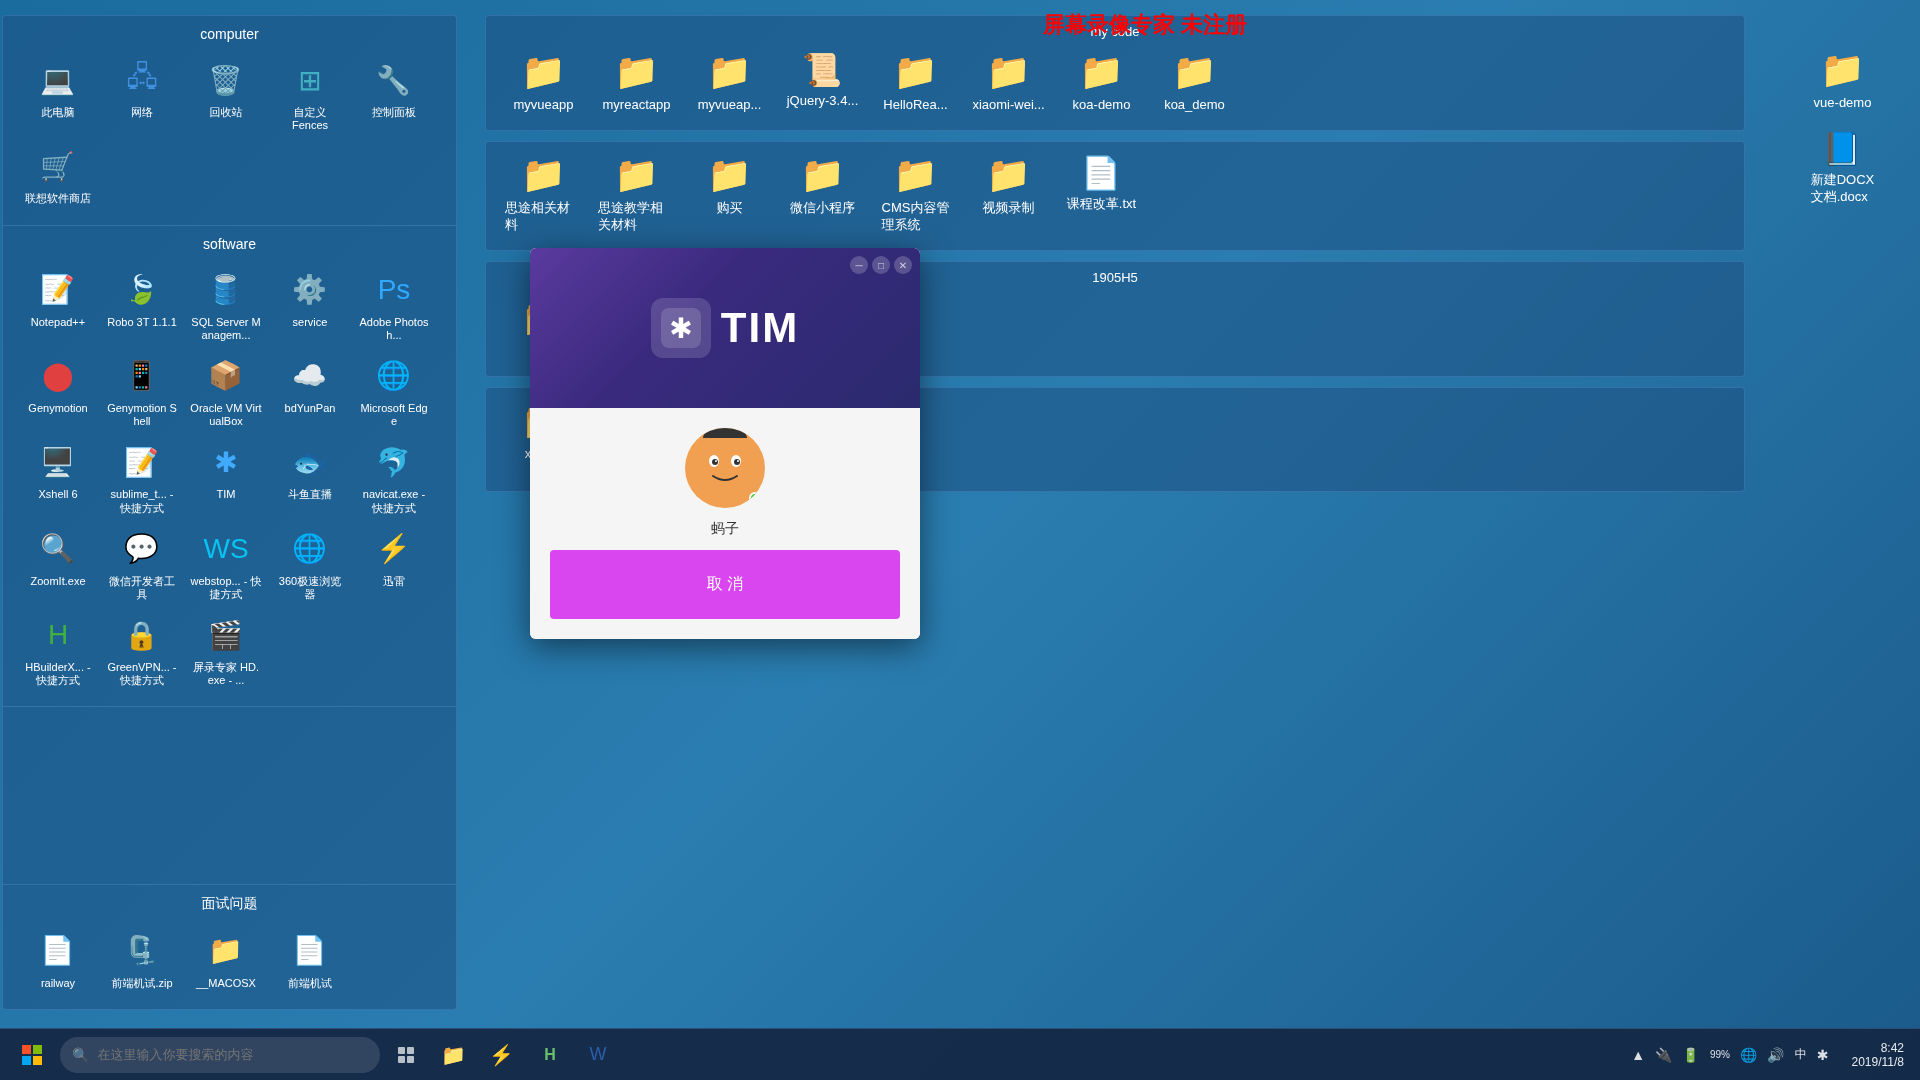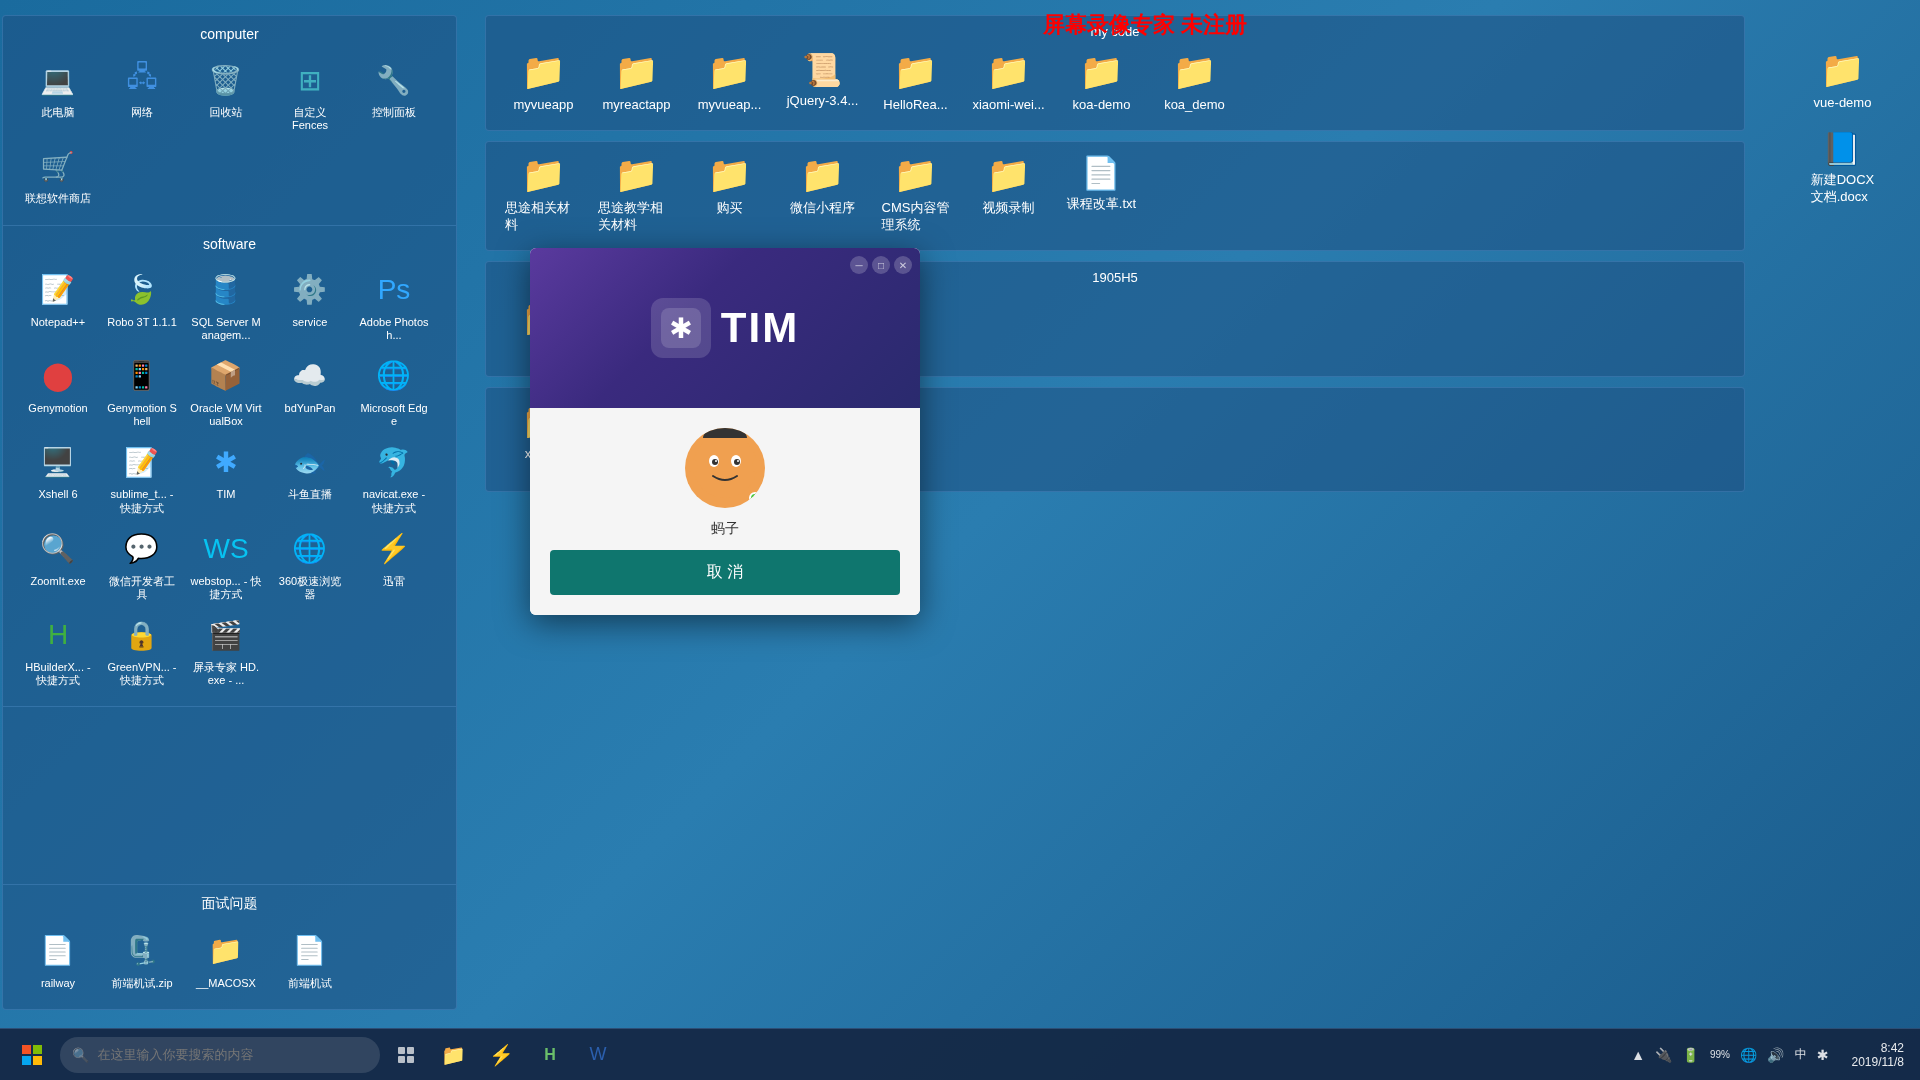--- a/index.html
+++ b/index.html
@@ -255,22 +255,22 @@
       border: 2px solid white;
     }
 
     .tim-username {
       font-size: 14px;
       color: #333;
     }
 
     .tim-cancel-btn {
       width: 100%;
-      padding: 12px;
-      background: #0f766e;
+      padding: 24px;
+      background: #d946ef;
       color: white;
       border: none;
       border-radius: 4px;
       font-size: 16px;
       cursor: pointer;
       font-family: "Microsoft YaHei", sans-serif;
     }
 
     
     .taskbar {

